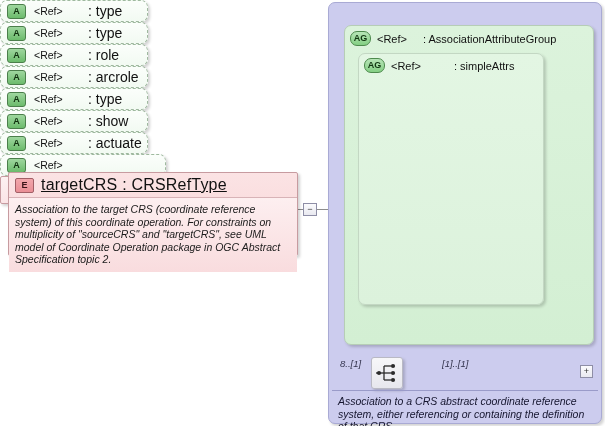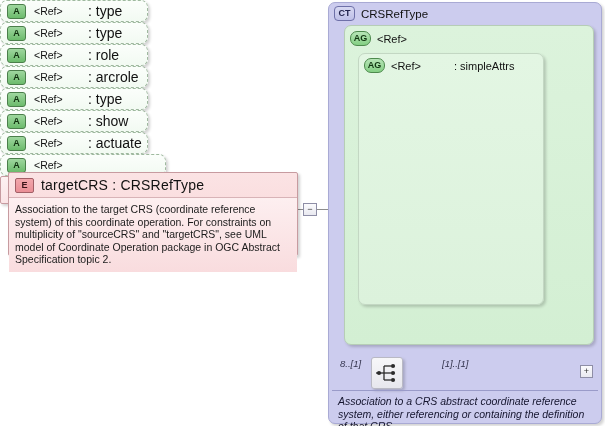--- a/index.html
+++ b/index.html
@@ -21,23 +21,23 @@
   
   .elembox{
     border:1px solid #c79ba0;
     background:linear-gradient(to bottom,#fbe3e4 0%,#f8d4d6 100%);
     border-radius:2px;
   }
   .elembox .hdr{
     height:24px;display:flex;align-items:center;padding-left:6px;gap:7px;
     border-bottom:1px solid #d8b3b7;
   }
-  .elembox .title{font-size:14px;color:#111;letter-spacing:.2px;}
+  .elembox .title{font-size:16px;color:#111;letter-spacing:.2px;text-decoration:underline;}
   .elembox .doc{
-    padding:5px 7px 6px 6px;font-size:10.5px;line-height:12.6px;
+    padding:5px 7px 6px 6px;font-style:italic;font-size:10.5px;line-height:12.6px;
     color:#1b1b1b;background:linear-gradient(to bottom,#fdeff0 0%,#f9dcde 100%);
   }
 
   
   .badge{
     display:inline-block;box-sizing:border-box;
     width:19px;height:15px;line-height:13px;text-align:center;
     font-size:9px;font-weight:bold;border-radius:2px;flex:0 0 auto;
   }
   .badge.E{background:linear-gradient(to bottom,#f2a6ab,#e98e95);border:1px solid #a25f66;color:#3a1418;}
@@ -163,29 +163,26 @@
       <span class="title">targetCRS : CRSRefType</span>
     </div>
     <div class="doc">Association to the target CRS (coordinate reference system) of this coordinate operation. For constraints on multiplicity of "sourceCRS" and "targetCRS", see UML model of Coordinate Operation package in OGC Abstract Specification topic 2.</div>
   </div>
 
   <div class="toggle" style="position:absolute;left:303px;top:203px;width:14px;height:13px;">−</div>
 
   <div class="box ctpanel shadow" style="left:328px;top:2px;width:274px;height:422px;">
   </div>
 
-  <div class="ct-hdr" style="left:334px;top:6px;">
-    <span class="badge CT">CT</span>
-    <span class="ct-name">CRSRefType</span>
-  </div>
 
   <div class="box agbox shadow" style="left:344px;top:25px;width:250px;height:320px;"></div>
   <div class="ag-hdr" style="left:350px;top:31px;">
     <span class="badge AG">AG</span>
     <span class="ag-label">&lt;Ref&gt;</span>
+    <span class="ag-label" style="margin-left:10px;">: AssociationAttributeGroup</span>
   </div>
 
   <div class="box agbox2 shadow" style="left:358px;top:53px;width:186px;height:252px;"></div>
   <div class="ag-hdr" style="left:364px;top:58px;">
     <span class="badge AG">AG</span>
     <span class="ag-label">&lt;Ref&gt;</span>
     <span class="ag-label" style="margin-left:27px;">: simpleAttrs</span>
   </div>
 
   <div class="attrrow shadow" style="left:384px;top:81px;width:148px;height:22px;">

